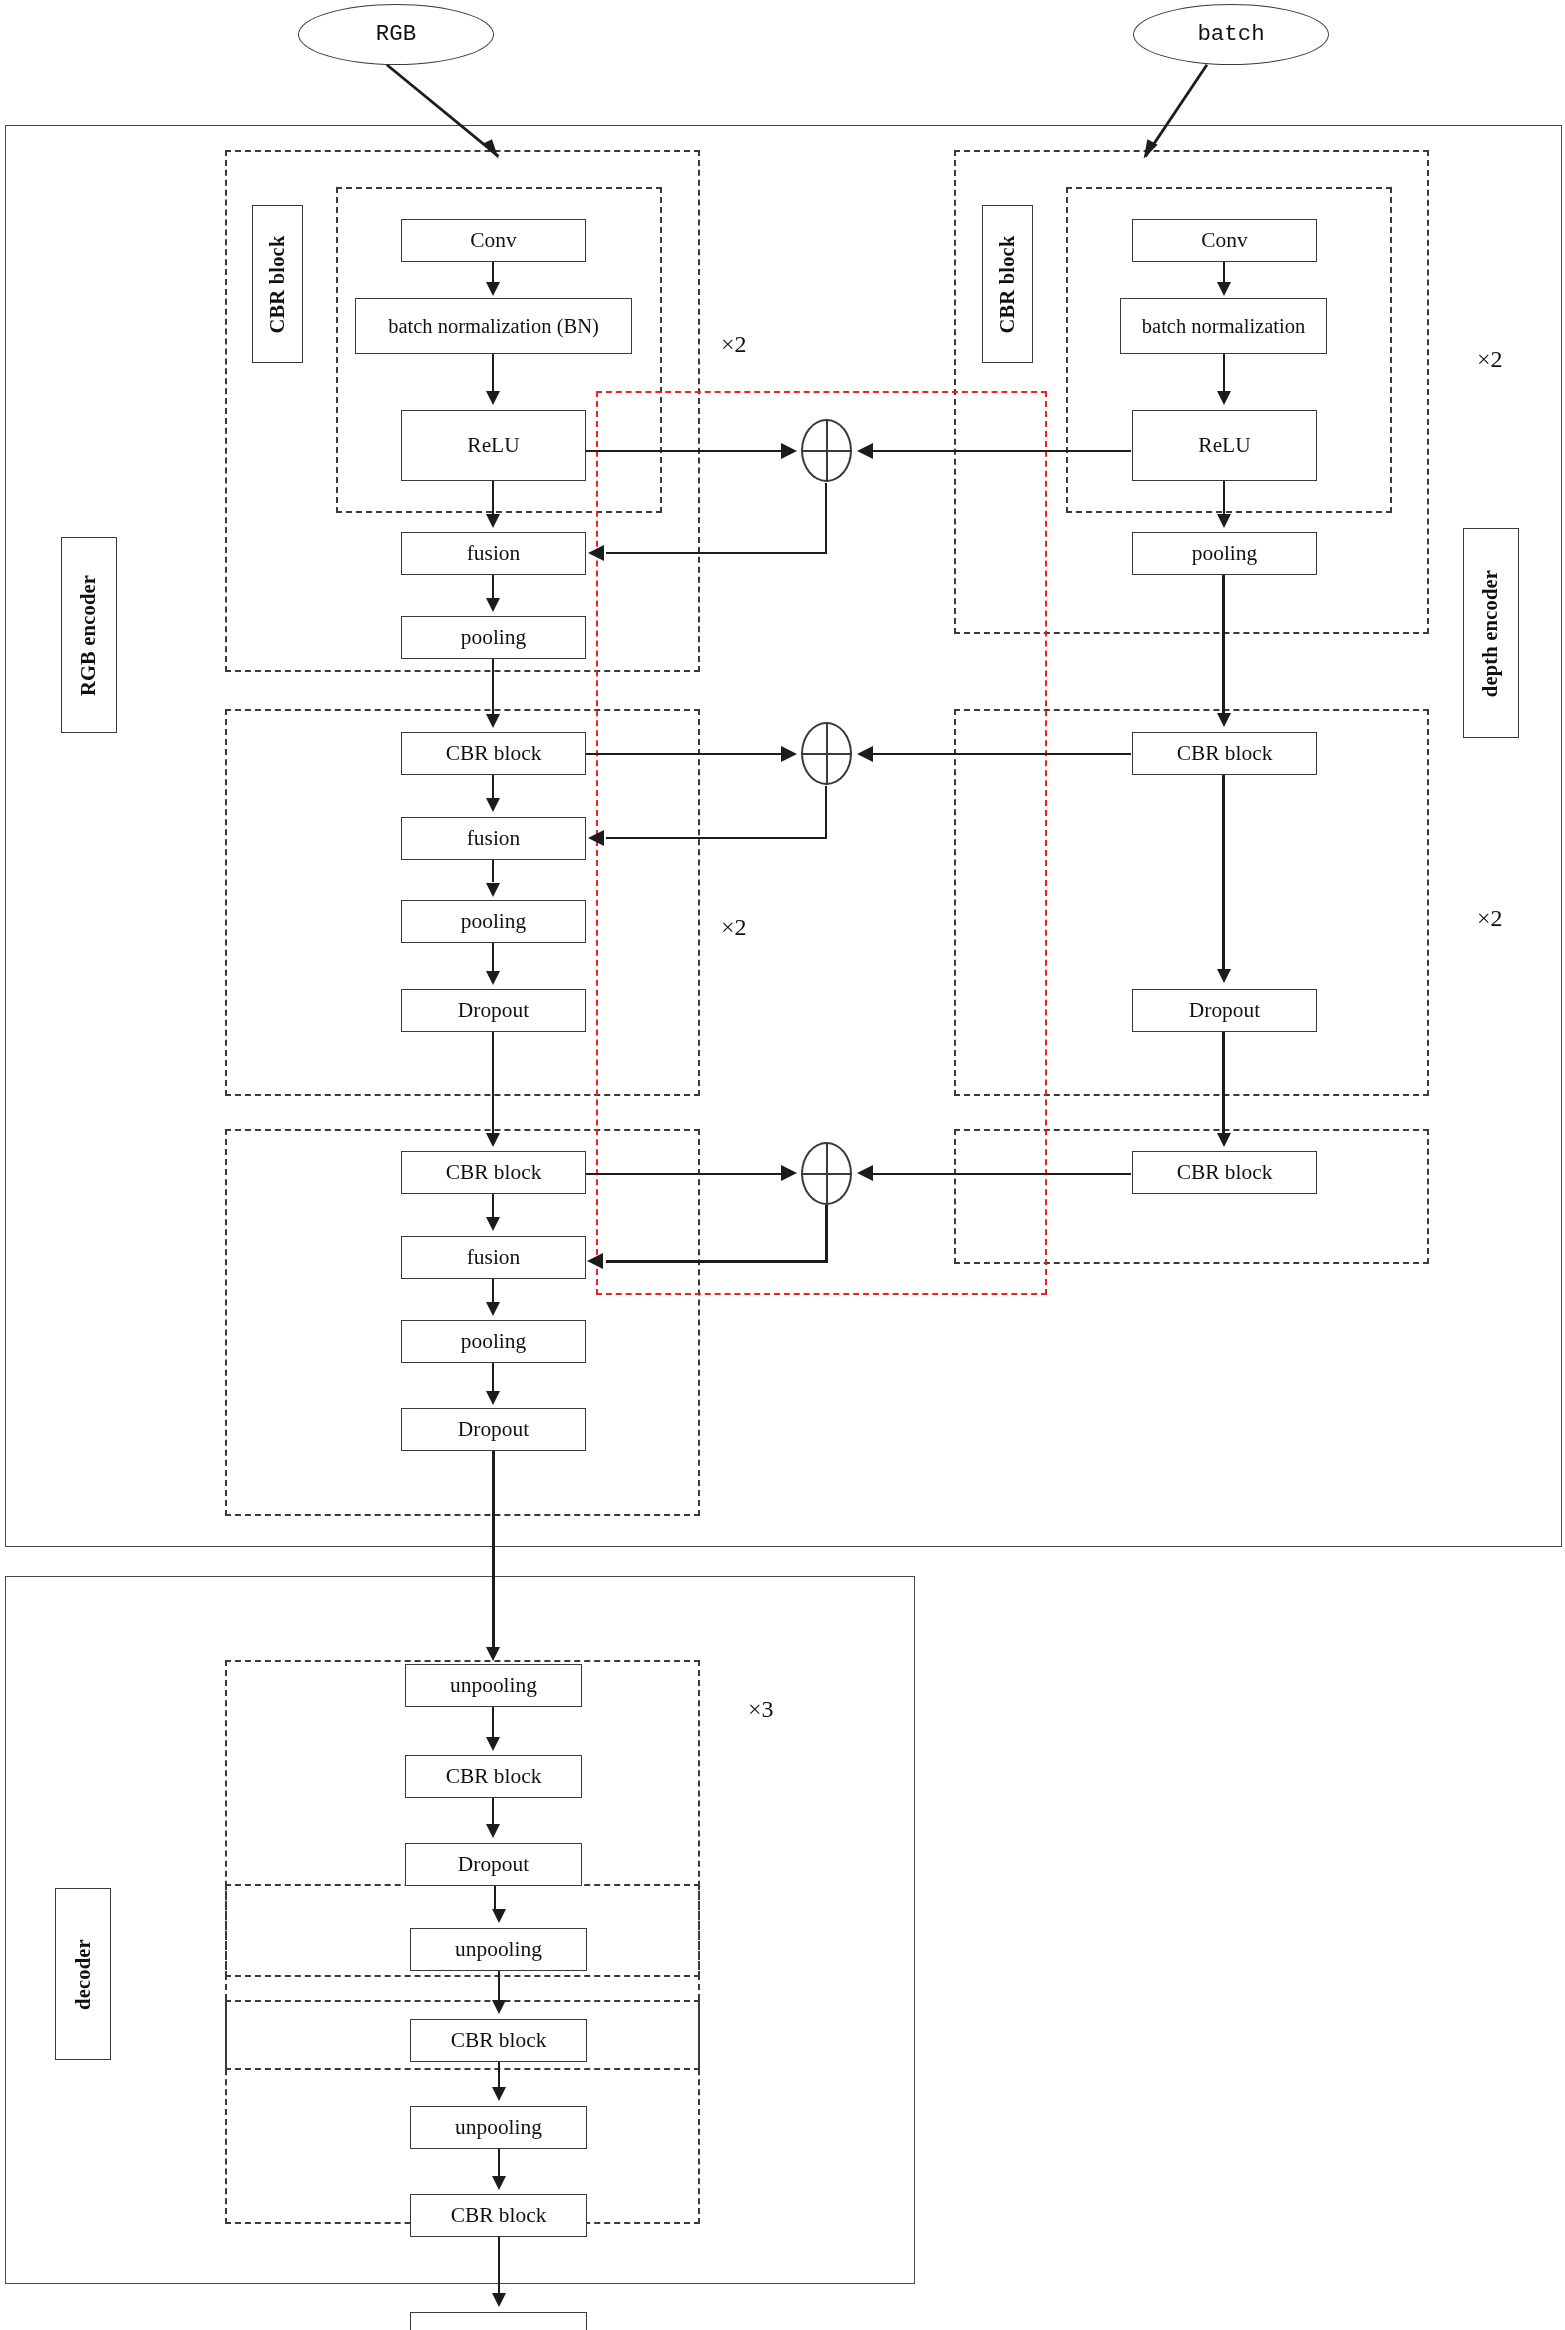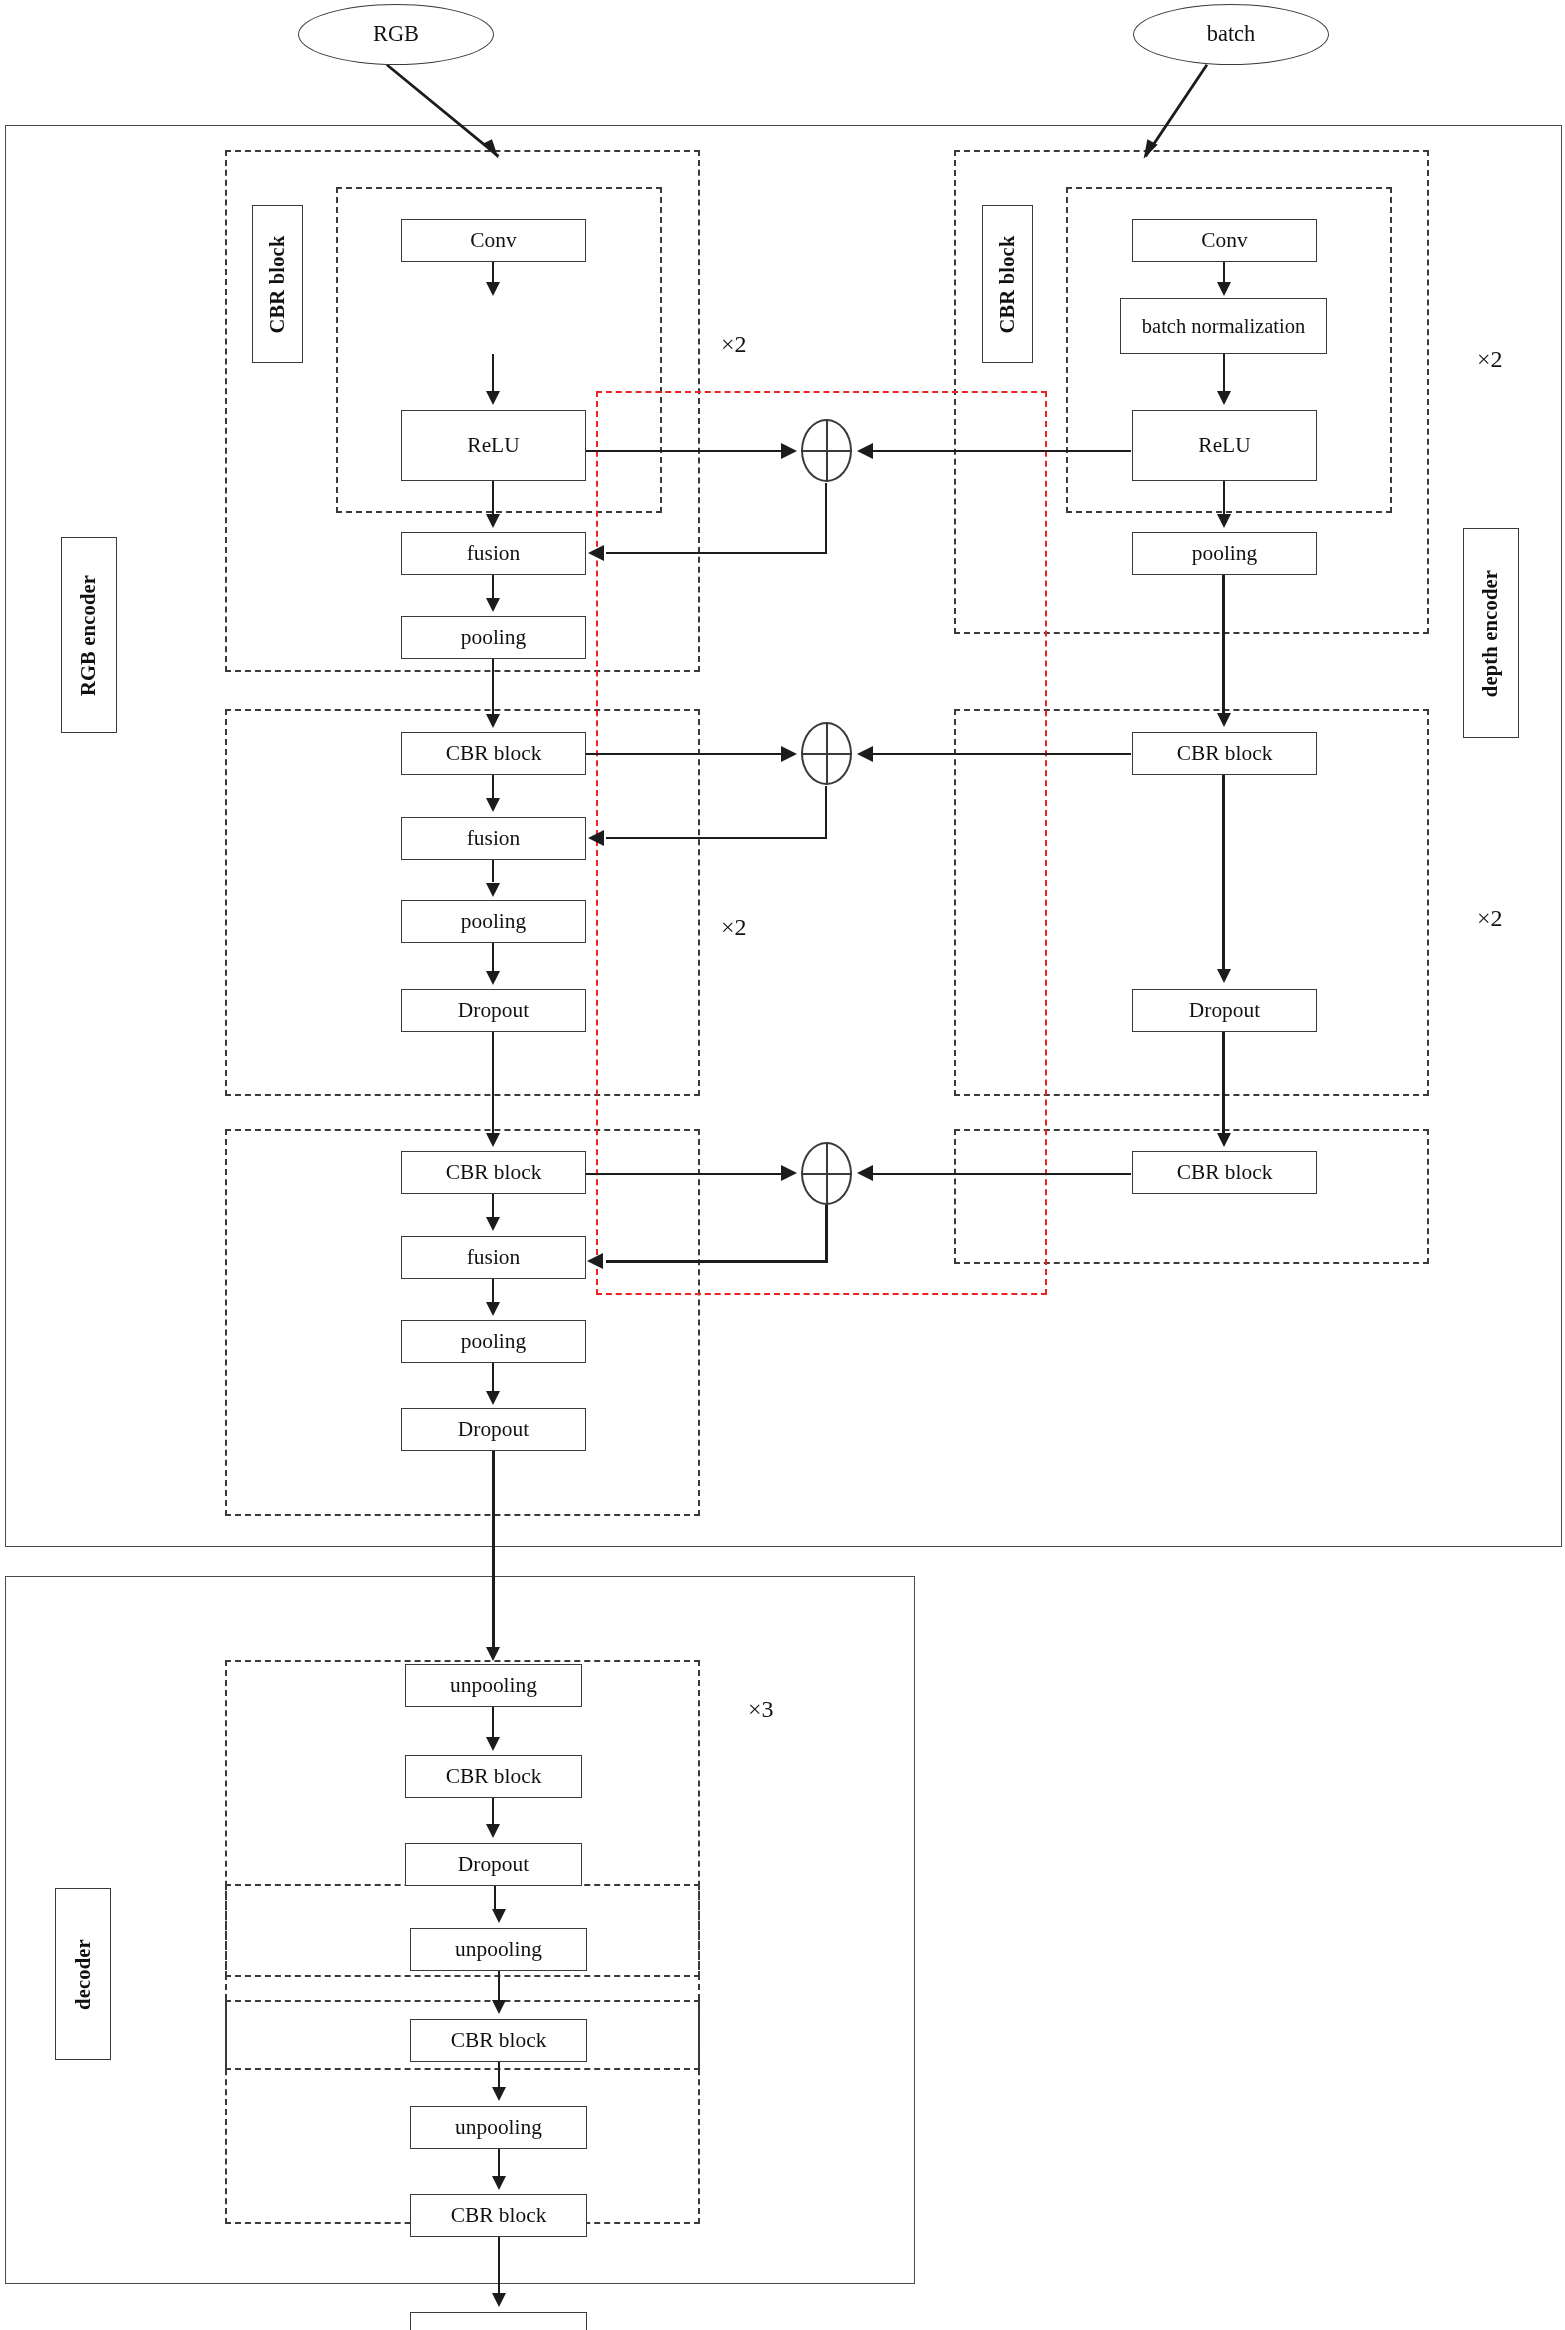--- a/index.html
+++ b/index.html
@@ -39,20 +39,21 @@
     box-sizing: border-box;
     border: 1.9px solid #3a3a3a;
     border-radius: 50%;
     background: #ffffff;
     display: flex;
     align-items: center;
     justify-content: center;
     font-size: 22.4px;
     color: #111111;
     z-index: 30;
+    font-family: Liberation Mono, monospace;
   }
   .vlabel {
     position: absolute;
     box-sizing: border-box;
     border: 1.9px solid #3a3a3a;
     background: #ffffff;
     z-index: 31;
     display: flex;
     align-items: center;
     justify-content: center;
@@ -211,20 +212,21 @@
     <span>CBR block</span>
   </div>
 
   <div class="xlabel" style="left:721px;top:331px;">×2</div>
   <div class="xlabel" style="left:721px;top:914px;">×2</div>
   <div class="xlabel" style="left:1477px;top:346px;">×2</div>
   <div class="xlabel" style="left:1477px;top:905px;">×2</div>
   <div class="xlabel" style="left:748px;top:1696px;">×3</div>
 
   <div class="node" style="left:401px;top:219px;width:185px;height:43px;">Conv</div>
+  <div class="node two-line" style="left:355px;top:298px;width:277px;height:56px;font-size:20.5px;">batch normalization (BN)</div>
   <div class="node" style="left:401px;top:410px;width:185px;height:71px;">ReLU</div>
   <div class="node" style="left:401px;top:532px;width:185px;height:43px;">fusion</div>
   <div class="node" style="left:401px;top:616px;width:185px;height:43px;">pooling</div>
 
   <div class="vline" style="left:492px;top:262px;height:22.4px;"></div>
   <div class="arrow-d" style="left:486px;top:282px;"></div>
   <div class="vline" style="left:492px;top:354px;height:38px;"></div>
   <div class="arrow-d" style="left:486px;top:391px;"></div>
   <div class="vline" style="left:492px;top:481px;height:34px;"></div>
   <div class="arrow-d" style="left:486px;top:514px;"></div>

